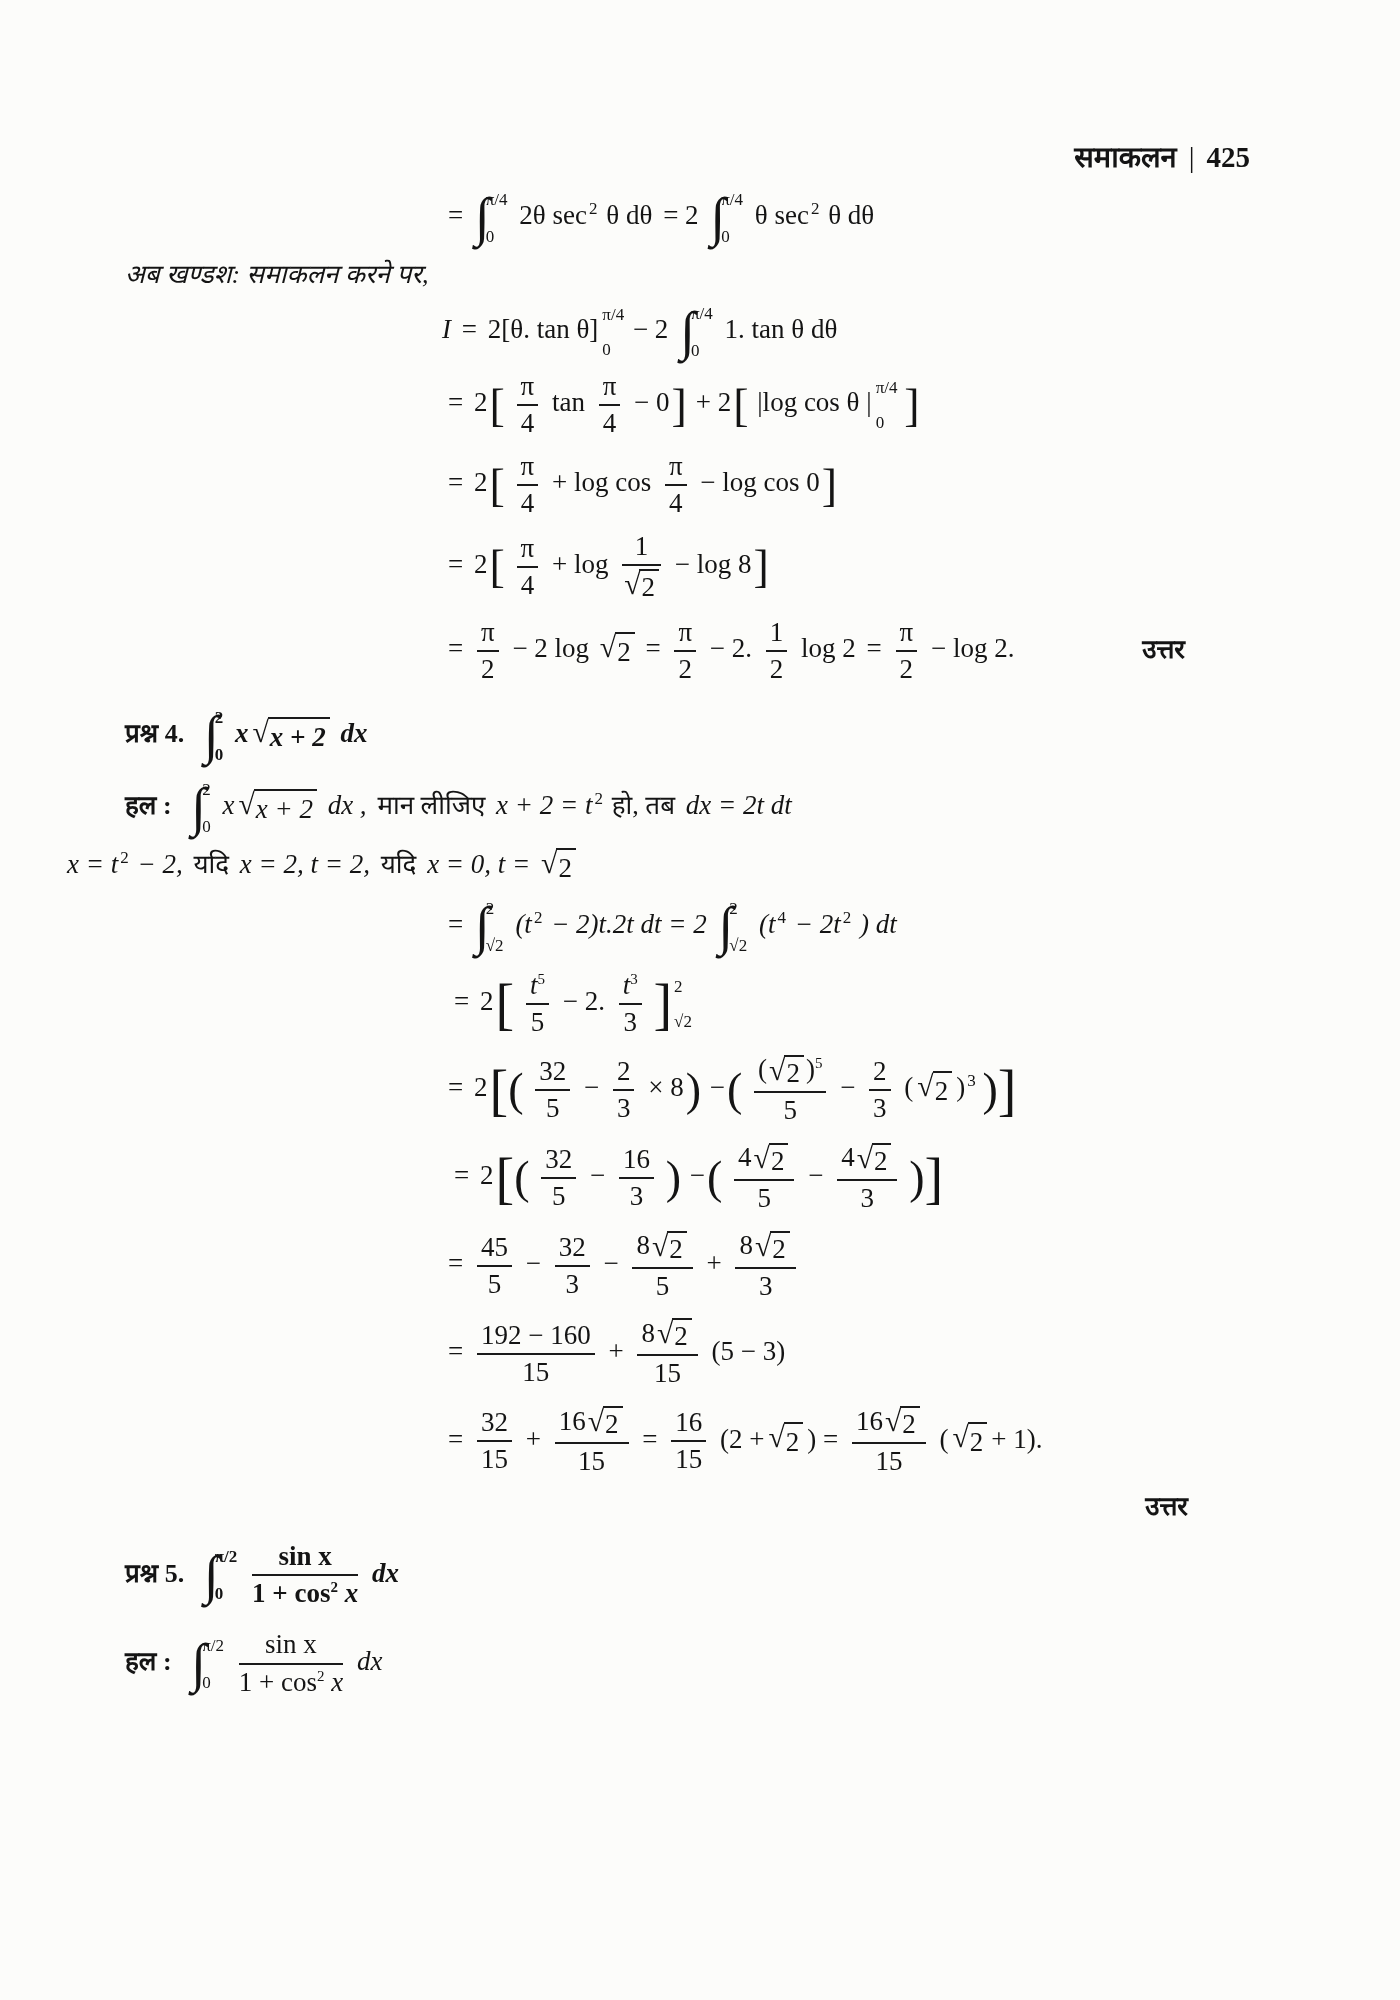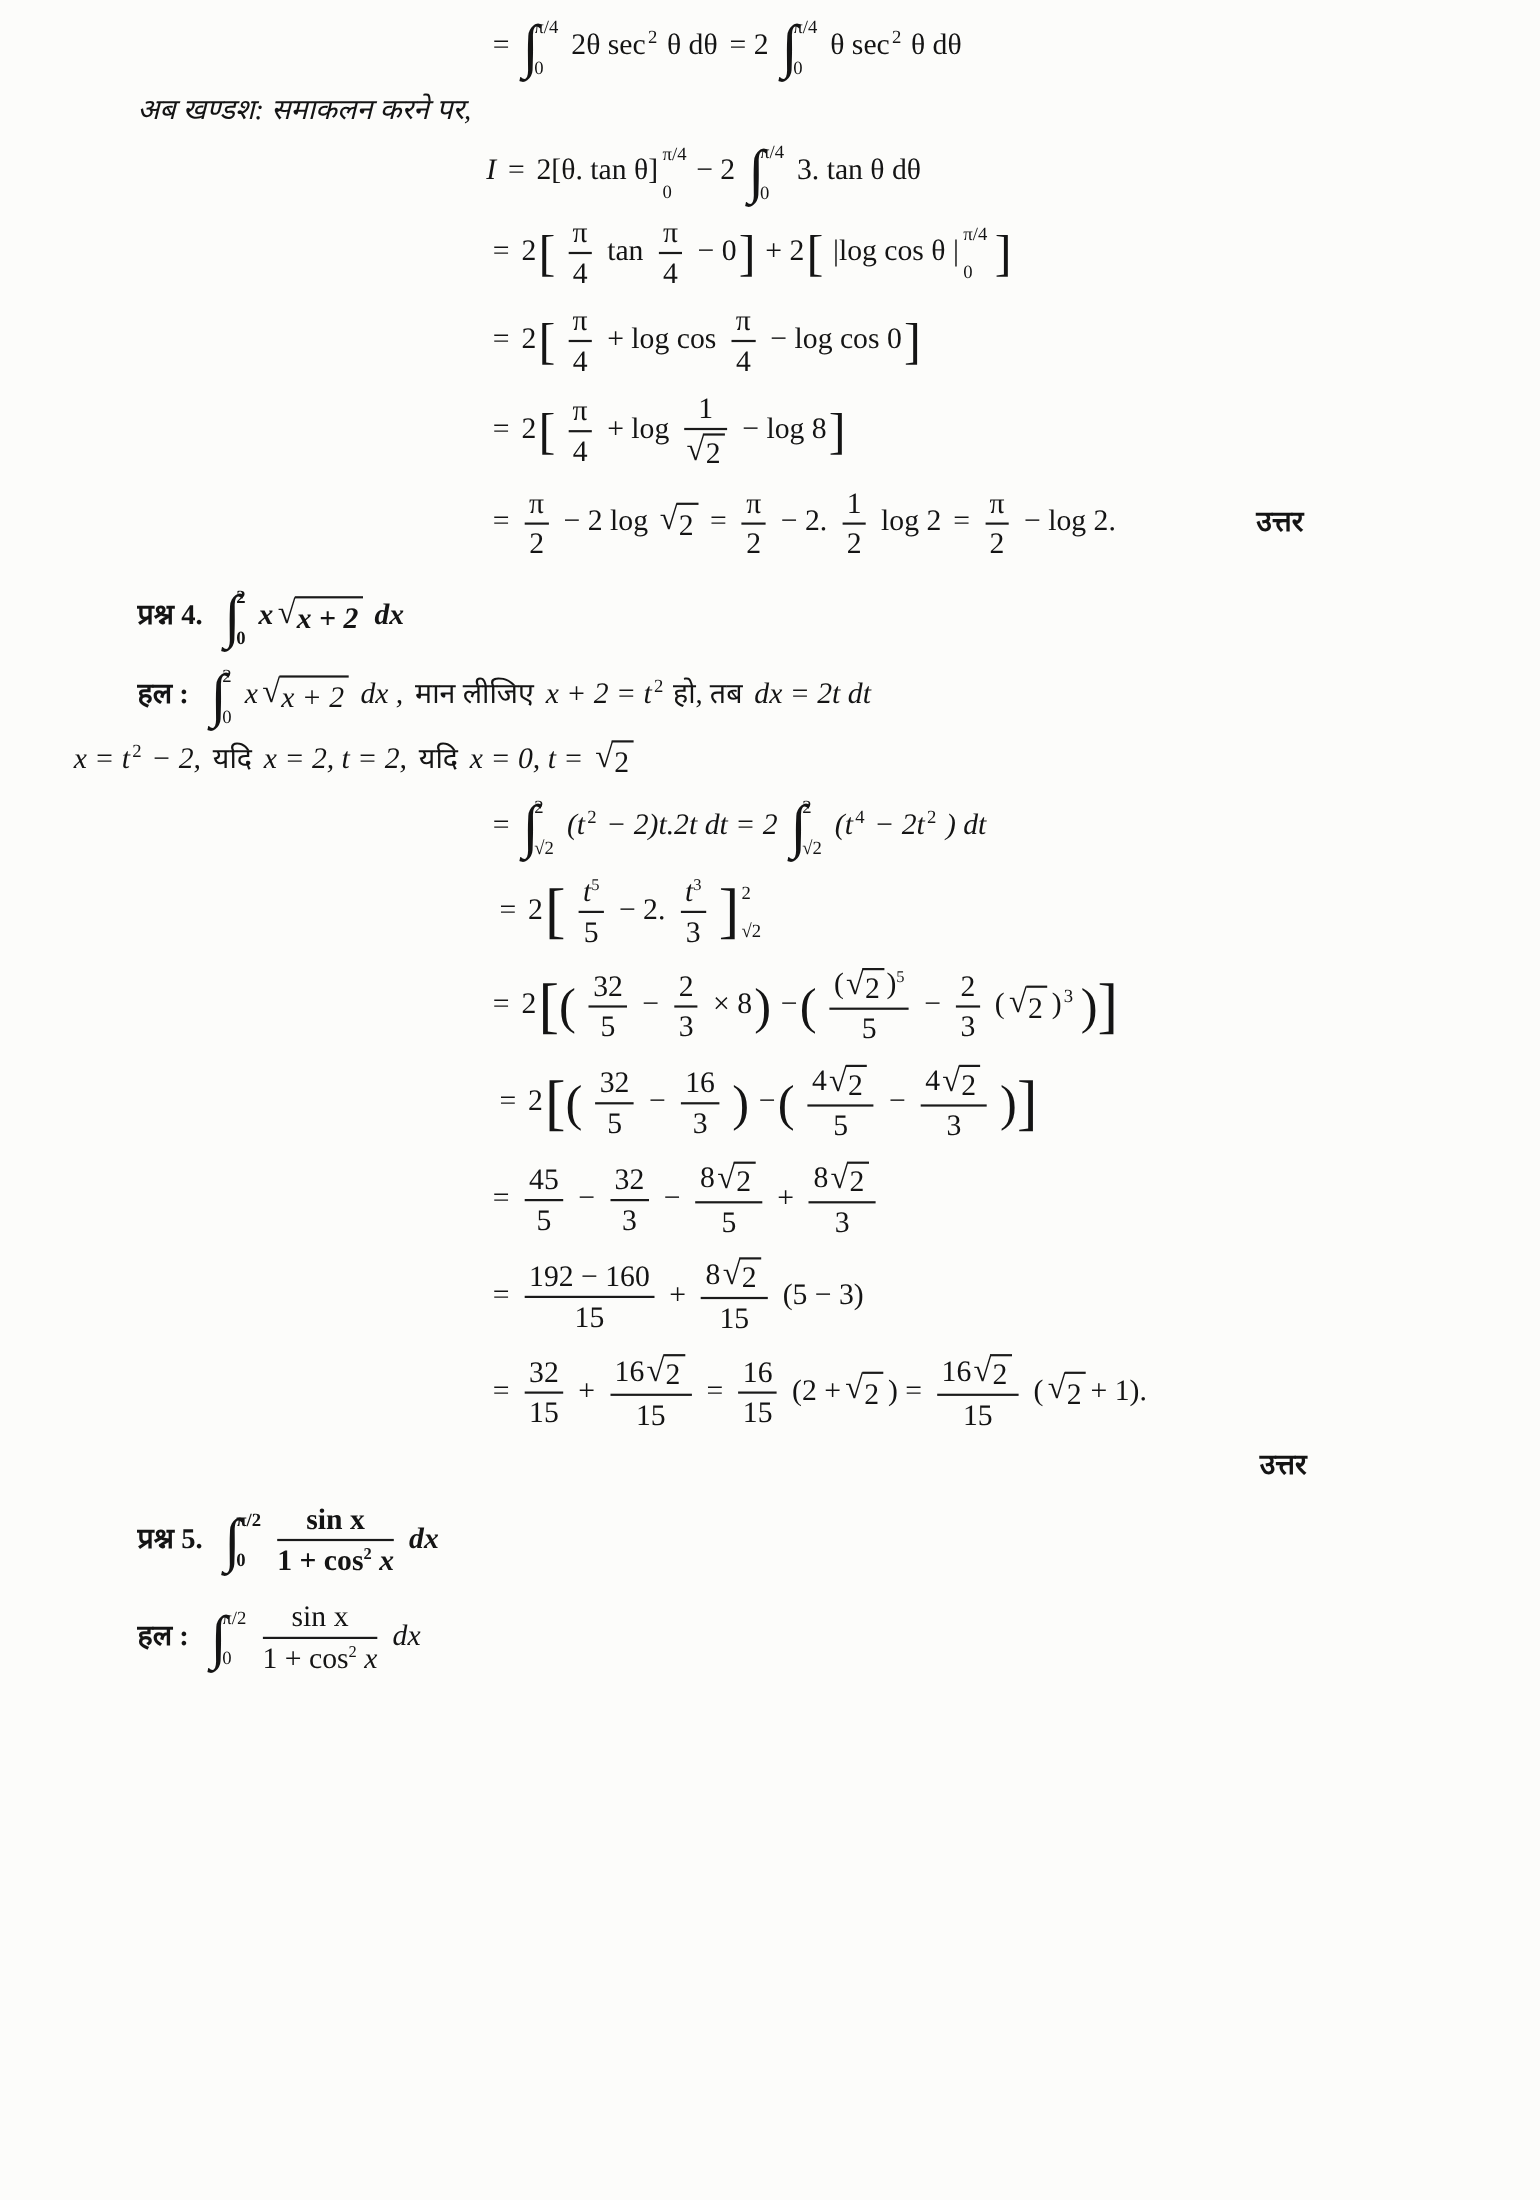--- a/index.html
+++ b/index.html
@@ -33,20 +33,23 @@
   .ans-inline { position:absolute; right:215px; top:16px; font-weight:bold; font-size:26px; }
   .ans-line { text-align:right; padding-right:212px; font-weight:bold; font-size:26px; }
   .hindi { font-size:26px; }
   .qlabel { font-weight:bold; margin-right:10px; }
 </style>
 </head>
 <body>
 
 <div class="page">
 
+  <div class="header">
+    <span>समाकलन</span><span class="hsep">|</span><span>425</span>
+  </div>
 
   <div class="l math" style="margin-top:14px; margin-left:446px;">
     <span class="tk">=</span>
     <span class="int">
         <span class="isign">∫</span>
         <span class="lims">
           <span>π/4</span>
           <span>0</span>
         </span>
       </span>
@@ -76,21 +79,21 @@
         <span>0</span>
       </span>
     <span class="tk">− 2</span>
     <span class="int">
         <span class="isign">∫</span>
         <span class="lims">
           <span>π/4</span>
           <span>0</span>
         </span>
       </span>
-    <span class="tk">3. tan θ dθ</span>
+    <span class="tk">1. tan θ dθ</span>
   </div>
 
   <div class="l math" style="margin-top:10px; margin-left:446px;">
     <span class="tk">=</span>
     <span class="tk">2</span><span class="big">[</span>
     <span class="frac"><span class="num">π</span><span class="den">4</span></span>
     <span class="tk">tan</span>
     <span class="frac"><span class="num">π</span><span class="den">4</span></span>
     <span class="tk">− 0</span><span class="big">]</span>
     <span class="tk">+ 2</span><span class="big">[</span>

